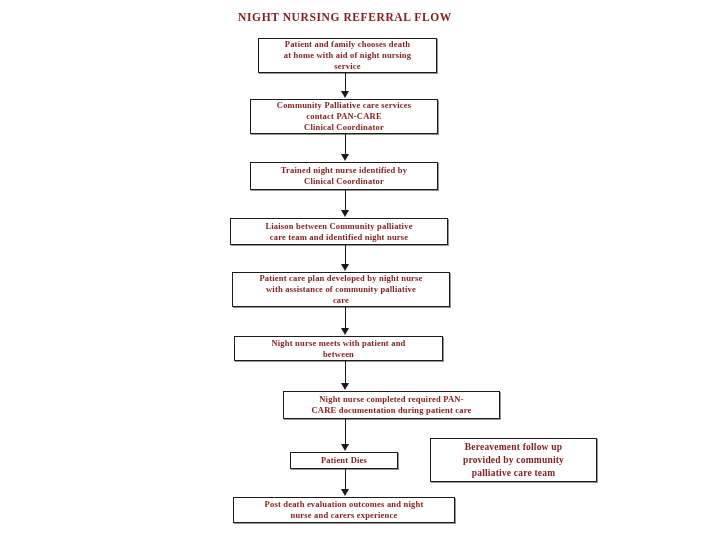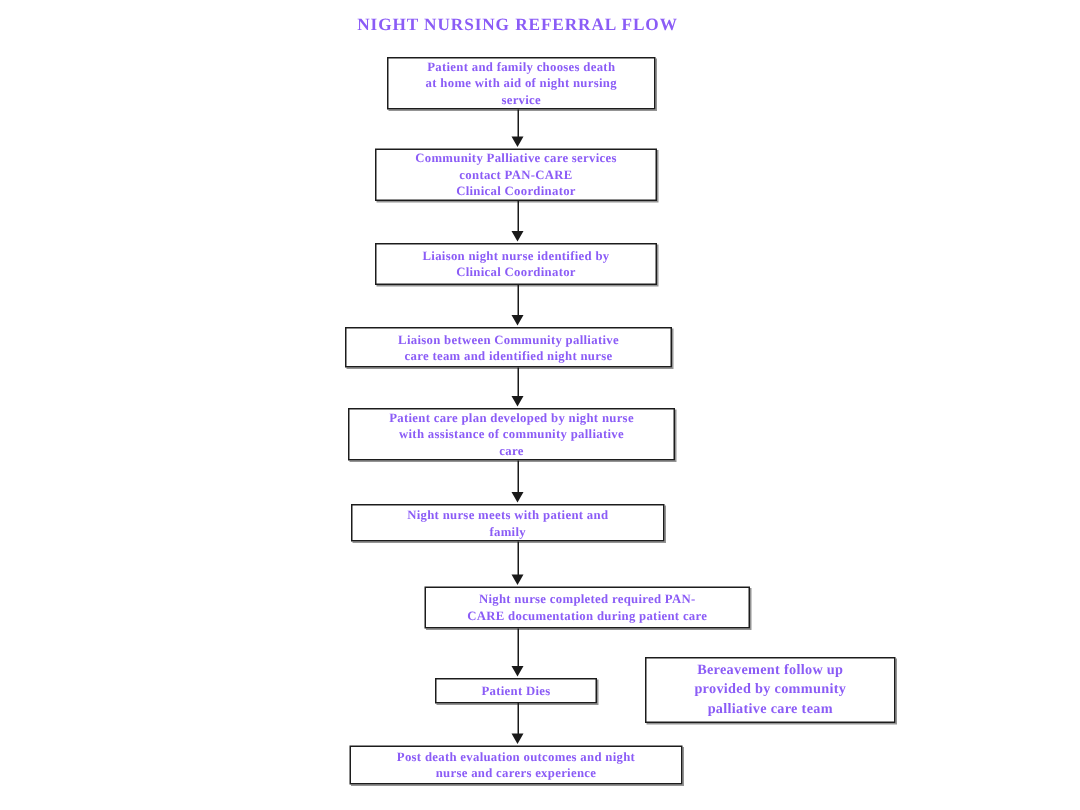--- a/index.html
+++ b/index.html
@@ -6,21 +6,21 @@
     margin: 0;
     padding: 0;
     background: #ffffff;
   }
   .slide {
     position: relative;
     width: 720px;
     height: 540px;
     background: #ffffff;
     font-family: "Liberation Serif", "DejaVu Serif", serif;
-    color: #8b5cf6;
+    color: #7f1d1d;
     overflow: hidden;
   }
   .flow-title {
     position: absolute;
     left: 160px;
     top: 11px;
     width: 370px;
     text-align: center;
     font-size: 11.5px;
     font-weight: bold;
@@ -96,29 +96,29 @@
 <div class="slide">
 
   <div class="flow-title">NIGHT NURSING REFERRAL FLOW</div>
 
   <div class="flow-box box1">Patient and family chooses death
 at home with aid of night nursing
 service</div>
   <div class="flow-box box2">Community Palliative care services
 contact PAN-CARE
 Clinical Coordinator</div>
-  <div class="flow-box box3">Liaison night nurse identified by
+  <div class="flow-box box3">Trained night nurse identified by
 Clinical Coordinator</div>
   <div class="flow-box box5">Patient care plan developed by night nurse
 with assistance of community palliative
 care</div>
   <div class="flow-box box4">Liaison between Community palliative
 care team and identified night nurse</div>
   <div class="flow-box box6">Night nurse meets with patient and
-family</div>
+between</div>
   <div class="flow-box box7">Night nurse completed required PAN-
 CARE documentation during patient care</div>
   <div class="flow-box box8">Patient Dies</div>
   <div class="flow-box box-side">Bereavement follow up
 provided by community
 palliative care team</div>
   <div class="flow-box box9">Post death evaluation outcomes and night
 nurse and carers experience</div>
 
   <div class="arrow a1">

